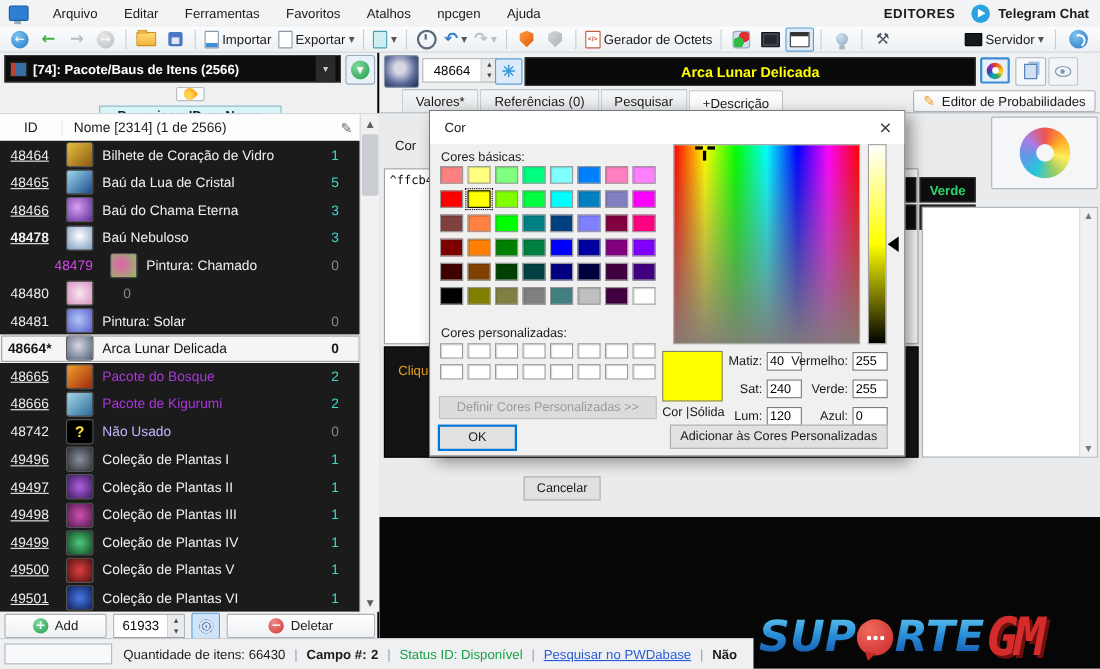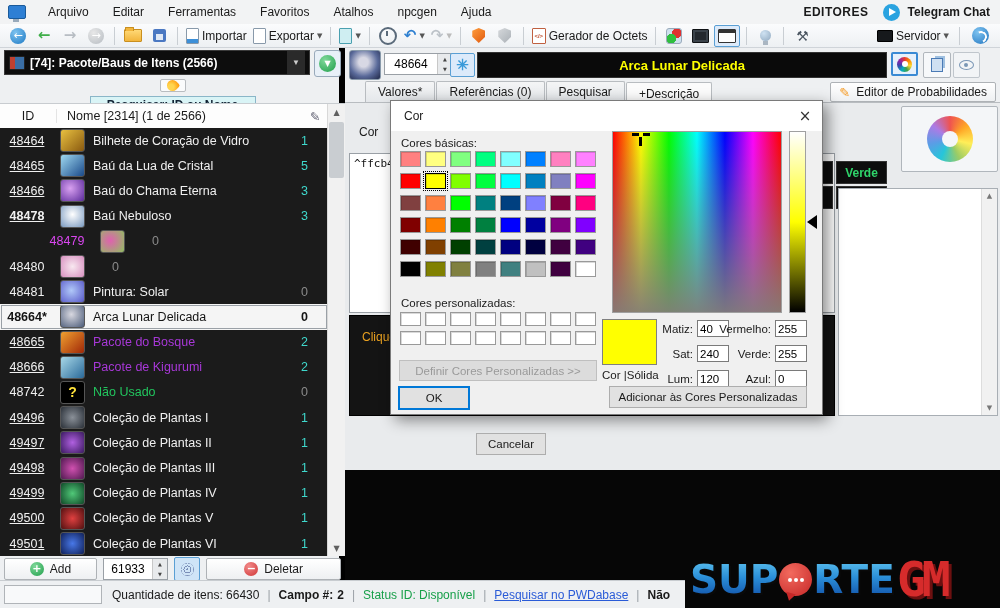--- a/index.html
+++ b/index.html
@@ -66,21 +66,21 @@
   .bulb-ico::after{content:"";position:absolute;left:3px;bottom:-4px;width:5px;height:4px;background:#aab6c2;}
   .tools-ico{color:#4a5560;font-size:14px;font-family:"DejaVu Sans",sans-serif;}
   .toolbar-right{margin-left:auto;display:flex;align-items:center;gap:4px;padding-right:8px;}
   .server-ico{width:14px;height:10px;background:#16191c;border:1px solid #000;border-radius:1px;}
   .refresh-ico{width:17px;height:17px;border-radius:50%;background:radial-gradient(circle at 35% 30%,#7ec3f0,#2276c0);
                position:relative;}
   .refresh-ico::after{content:"";position:absolute;left:3.5px;top:3.5px;width:8px;height:8px;border-radius:50%;
                border:2px solid #fff;border-left-color:transparent;border-bottom-color:transparent;transform:rotate(20deg);}
   
   .left-panel{position:absolute;left:0;top:48px;width:345px;height:532px;background:#eef0f2;
-              border-right:6px solid #000000;box-sizing:border-box;}
+              border-right:2px solid #000000;box-sizing:border-box;}
   .cat-row{position:absolute;left:4px;top:2px;width:337px;height:25px;display:flex;gap:4px;}
   .cat-dd{flex:1;background:#0d0d0d;border:1px solid #3a3a3a;color:#fff;font-weight:bold;
           display:flex;align-items:center;padding:0 4px;gap:5px;}
   .book-ico{width:14px;height:12px;background:linear-gradient(90deg,#c04030 35%,#3a6ea5 35%);
             border:1px solid #222;border-radius:1px;flex:none;}
   .cat-caret{margin-left:auto;color:#ccc;background:#2a2a2a;align-self:stretch;display:flex;align-items:center;
              padding:0 5px;font-size:8px;}
   .dl-btn{width:25px;height:25px;border:1px solid #9ab;border-radius:3px;background:#e8f0f8;
           display:flex;align-items:center;justify-content:center;}
   .dl-circle{width:17px;height:17px;border-radius:50%;background:radial-gradient(circle at 35% 30%,#7fd89a,#1f9e4a);
@@ -220,21 +220,21 @@
   .solid-label{position:absolute;left:211px;top:268px;font-size:11.5px;}
   .numrow{position:absolute;display:flex;align-items:center;gap:4px;font-size:11.5px;}
   .numrow label{width:52px;text-align:right;}
   .numrow input{width:26px;height:15px;border:1px solid #7a7a7a;font-size:11.5px;padding:0 2px;
                 font-family:"Liberation Sans",sans-serif;}
   .dlg-btn{position:absolute;border:1px solid #adadad;background:#e1e1e1;font-size:11.5px;
            display:flex;align-items:center;justify-content:center;font-family:"Liberation Sans",sans-serif;}
   .dlg-btn.disabled{color:#9a9a9a;background:#dcdcdc;border-color:#bfbfbf;}
   .dlg-btn.focus{border:2px solid #0078d7;}
   
-  .logo{position:absolute;left:690px;top:552px;height:54px;display:flex;align-items:center;z-index:60;}
+  .logo{position:absolute;left:690px;top:552px;height:54px;display:flex;align-items:center;z-index:60;font-style:italic;}
   .logo-word{font-family:"DejaVu Sans",sans-serif;font-weight:800;font-size:39px;letter-spacing:0px;
              background:linear-gradient(180deg,#63c8f2 0%,#2b8fd8 45%,#0d47a1 100%);
              -webkit-background-clip:text;background-clip:text;color:transparent;
              filter:drop-shadow(2px 2px 0 rgba(10,10,10,.9));}
   .bubble{width:33px;height:33px;border-radius:50%;background:radial-gradient(circle at 35% 30%,#f26a5e,#c62828);
           position:relative;margin:0 1px;filter:drop-shadow(2px 2px 0 rgba(10,10,10,.9));}
   .bubble::before{content:"";position:absolute;left:9px;top:15px;width:4px;height:4px;border-radius:50%;
           background:#fff;box-shadow:6px 0 0 #fff,12px 0 0 #fff;}
   .bubble::after{content:"";position:absolute;left:6px;bottom:-5px;width:0;height:0;
           border-left:5px solid transparent;border-right:5px solid transparent;border-top:8px solid #c62828;transform:rotate(15deg);}
@@ -410,20 +410,21 @@
           <div class="row">
             <span class="cell-id" style="color: rgb(240, 240, 240); text-decoration: underline; font-weight: bold;">48478</span>
             <span class="cell-icon" style="background: radial-gradient(circle at 50% 40%, rgb(255, 255, 255), rgb(122, 154, 192));"></span>
             <span class="cell-name" style="color: rgb(240, 240, 240);">Baú Nebuloso</span>
             <span class="cell-count" style="color: rgb(63, 216, 204);">3</span>
           </div>
 
           <div class="row">
             <span class="cell-id" style="color: #d946ef; text-decoration: none; padding-left: 40px;">48479</span>
             <span class="cell-icon" style="background: radial-gradient(circle at 40% 45%, rgb(224, 96, 176), rgb(144, 192, 96));"></span>
+            <span class="cell-name" style="color: rgb(240, 240, 240);">Pintura: Chamado</span>
             <span class="cell-count" style="color: rgb(138, 138, 138);">0</span>
           </div>
 
           <div class="row">
             <span class="cell-id" style="color: rgb(240, 240, 240); text-decoration: none;">48480</span>
             <span class="cell-icon" style="background: radial-gradient(circle, rgb(248, 232, 240), rgb(216, 144, 192));"></span>
             <span class="cell-count" style="color: rgb(138, 138, 138);">0</span>
           </div>
 
           <div class="row">
@@ -450,21 +451,21 @@
           <div class="row">
             <span class="cell-id" style="color: rgb(240, 240, 240); text-decoration: underline;">48666</span>
             <span class="cell-icon" style="background: linear-gradient(135deg, rgb(168, 216, 232), rgb(42, 106, 154));"></span>
             <span class="cell-name" style="color: rgb(168, 56, 216);">Pacote de Kigurumi</span>
             <span class="cell-count" style="color: rgb(63, 216, 204);">2</span>
           </div>
 
           <div class="row">
             <span class="cell-id" style="color: rgb(240, 240, 240); text-decoration: none;">48742</span>
             <span class="cell-icon" style="background: rgb(0, 0, 0);">?</span>
-            <span class="cell-name" style="color: #22c55e;">Não Usado</span>
+            <span class="cell-name" style="color: #c4b5fd;">Não Usado</span>
             <span class="cell-count" style="color: rgb(138, 138, 138);">0</span>
           </div>
 
           <div class="row">
             <span class="cell-id" style="color: rgb(240, 240, 240); text-decoration: underline;">49496</span>
             <span class="cell-icon" style="background: radial-gradient(circle, rgb(138, 144, 152), rgb(42, 48, 56));"></span>
             <span class="cell-name" style="color: rgb(240, 240, 240);">Coleção de Plantas I</span>
             <span class="cell-count" style="color: rgb(63, 216, 204);">1</span>
           </div>
 

